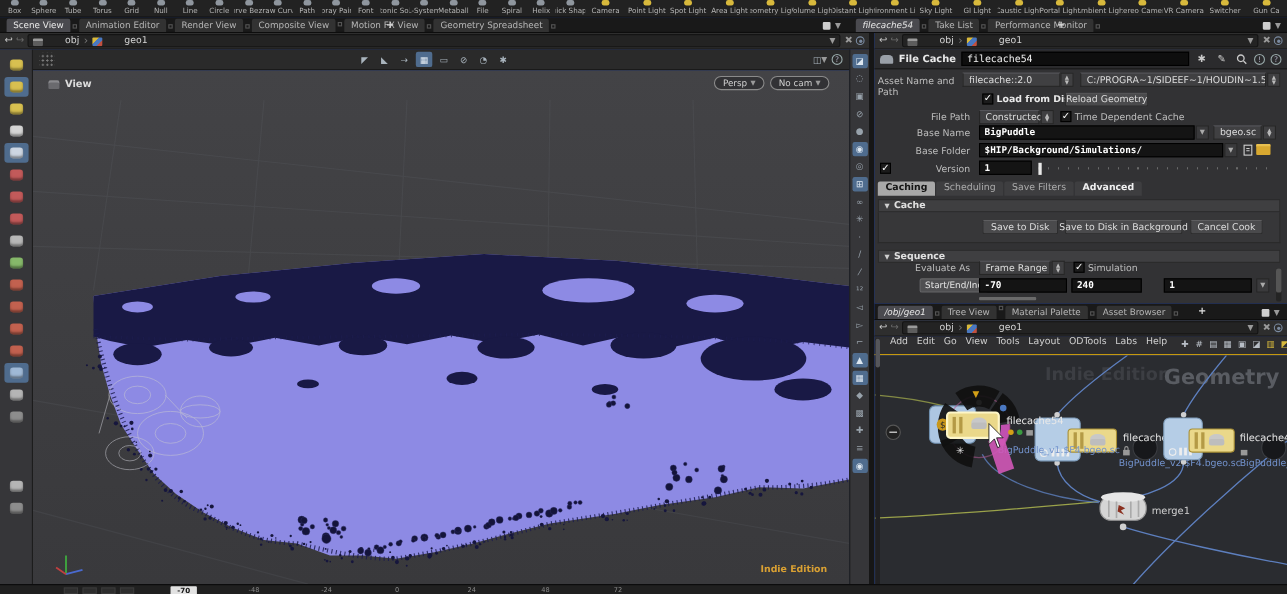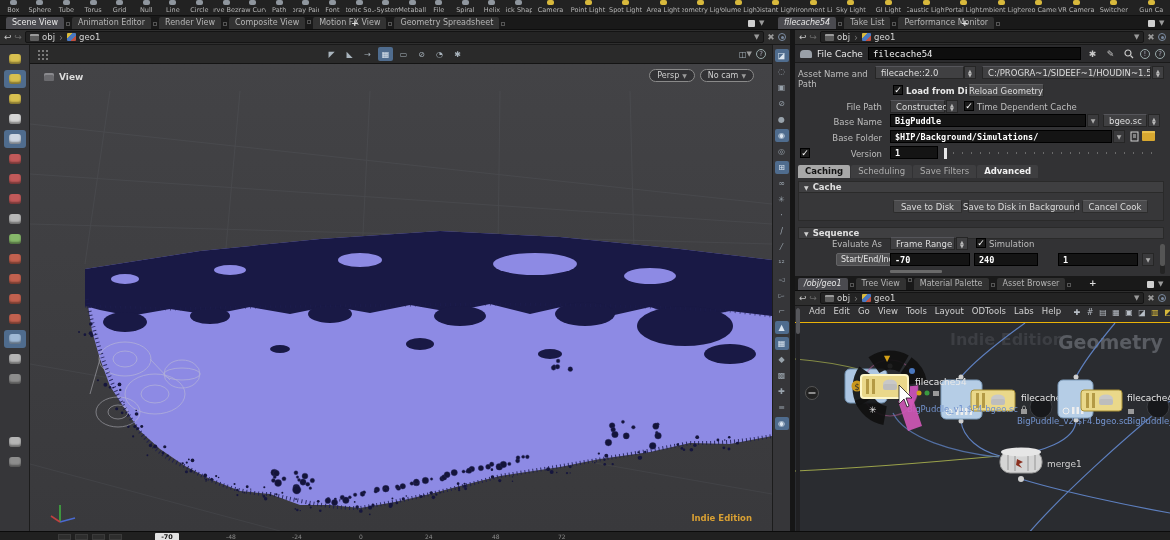--- a/index.html
+++ b/index.html
@@ -23,21 +23,21 @@
   .ptab.italic{font-style:italic}
   .tdot{width:4px;height:4px;border:1px solid #555;margin:0 2px 3px;flex:none}
   .tplus{color:#ddd;font-size:9px;margin:0 4px 1px;font-weight:bold}
   .corner{position:absolute;bottom:2px;display:flex;gap:4px;align-items:center;color:#999;font-size:7px}
   .csq{width:7px;height:7px;background:#cfcfcf;border-radius:1px}
   
   .pbar{position:absolute;height:15px;background:#2e2e2e;border-bottom:1px solid #191919;display:flex;align-items:center;font-size:8.5px;gap:3px;padding:0 4px}
   .navarr{color:#c8c8c8;font-size:9px;line-height:10px}
   .navarr.dim{color:#6a6a6a}
   .pfield{flex:1;height:12px;background:#232323;border:1px solid #141414;border-radius:2px;display:flex;align-items:center;gap:4px;padding:0 4px;overflow:hidden}
-  .chip{display:flex;align-items:center;gap:3px;color:#d5d5d5;white-space:nowrap}
+  .chip{display:flex;align-items:flex-end;gap:20px;color:#d5d5d5;white-space:nowrap}
   .clap{width:9px;height:7px;background:linear-gradient(#9a9a9a 30%,#5d5d5d 30%);border-radius:1px}
   .geoic{width:9px;height:8px;border-radius:1px;background:
      linear-gradient(135deg,#d8b93c 0 35%,#4a78c0 35% 70%,#c05040 70%);}
   .crumb-sep{color:#777;font-size:10px}
   .mini-dd{color:#9a9a9a;font-size:7px}
   .pinic{color:#9a9a9a;font-size:9px;transform:rotate(45deg)}
   .radic{width:8px;height:8px;border:1px solid #7a8aa0;border-radius:50%;display:flex;align-items:center;justify-content:center}
   .radic i{width:3px;height:3px;background:#7a8aa0;border-radius:50%}
   
   .vtoolbar{position:absolute;left:30px;top:45px;width:742px;height:19px;background:#2a2a2a;border-bottom:1px solid #141414;display:flex;align-items:center;padding:0 6px;gap:3px}
@@ -66,21 +66,21 @@
   
   .playbar{position:absolute;left:0;right:0;top:531px;height:9px;background:#202020;border-top:1px solid #0b0b0b;z-index:9}
   .framebox{position:absolute;left:155px;top:1px;width:24px;height:8px;background:#e2e2e2;color:#141414;font-size:6.5px;font-weight:bold;text-align:center;line-height:8px;border-radius:1px}
   .ptick{position:absolute;top:1px;color:#8a8a8a;font-size:6px}
   .pseg{position:absolute;top:2px;width:13px;height:6px;background:#2d2d2d;border:1px solid #3a3a3a}
   
   .rpane{position:absolute;left:795px;top:45px;width:375px;height:231px;background:#323234}
   .divider{position:absolute;left:790px;top:30px;width:5px;height:510px;background:#161616}
   .phdr{position:absolute;left:795px;top:45px;width:375px;height:18px;background:#2b2b2d;border-bottom:1px solid #1a1a1a;display:flex;align-items:center;gap:5px;padding:0 5px}
   .nodeic{width:12px;height:8px;background:#9aa0a8;border-radius:4px 4px 1px 1px;flex:none}
-  .phdr .ttl{font-weight:normal;color:#e8e8e8;font-size:9px;white-space:nowrap}
+  .phdr .ttl{font-weight:bold;color:#e8e8e8;font-size:9px;white-space:nowrap}
   .namefield{flex:1;height:13px;background:#0e0e0e;border:1px solid #000;color:#f0f0f0;font-family:"DejaVu Sans Mono",monospace;font-size:9px;display:flex;align-items:center;padding:0 4px}
   .hic{width:13px;height:13px;display:flex;align-items:center;justify-content:center;color:#c9c9c9}
   .plab{position:absolute;text-align:right;font-size:8.5px;color:#bdbdbd}
   .pfield2{position:absolute;background:#141414;border:1px solid #000;color:#fff;font-family:"DejaVu Sans Mono",monospace;font-weight:bold;font-size:8.5px;display:flex;align-items:center;padding:0 4px;height:13px;overflow:hidden;white-space:nowrap}
   .psel{position:absolute;background:#404042;border:1px solid #262626;border-top-color:#55555a;color:#ddd;font-size:8.5px;display:flex;align-items:center;padding:0 5px;height:13px;white-space:nowrap}
   .spin{position:absolute;width:12px;height:13px;background:#404042;border:1px solid #262626;color:#bbb;display:flex;flex-direction:column;align-items:center;justify-content:center;font-size:5px;line-height:4px}
   .ddbox{position:absolute;width:12px;height:13px;background:#3a3a3c;border:1px solid #262626;color:#aaa;font-size:6px;display:flex;align-items:center;justify-content:center}
   .pbtn{position:absolute;height:13px;background:#4a4a4c;border:1px solid #2c2c2c;border-top-color:#5e5e60;border-radius:2px;color:#dcdcdc;font-size:8.5px;display:flex;align-items:center;justify-content:center;white-space:nowrap}
   .cb{position:absolute;width:10px;height:10px;background:#1b1b1b;border:1px solid #000;color:#fff;font-size:9px;line-height:9px;text-align:center;font-weight:bold}
   .ptabrow{position:absolute;left:798px;top:164px;display:flex;align-items:flex-end;height:14px}

